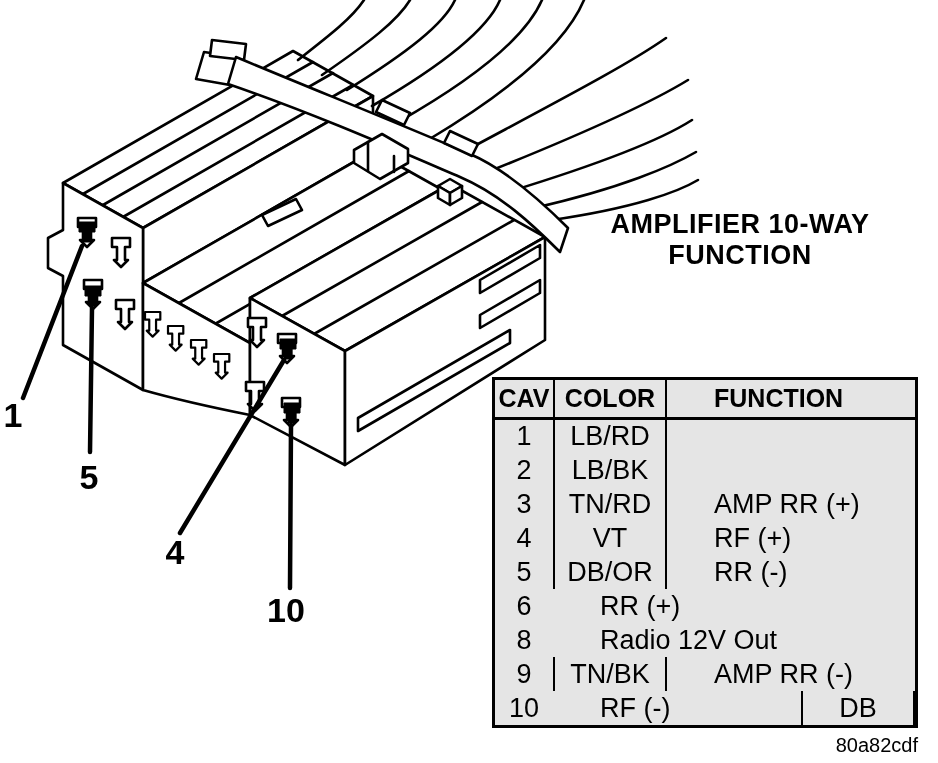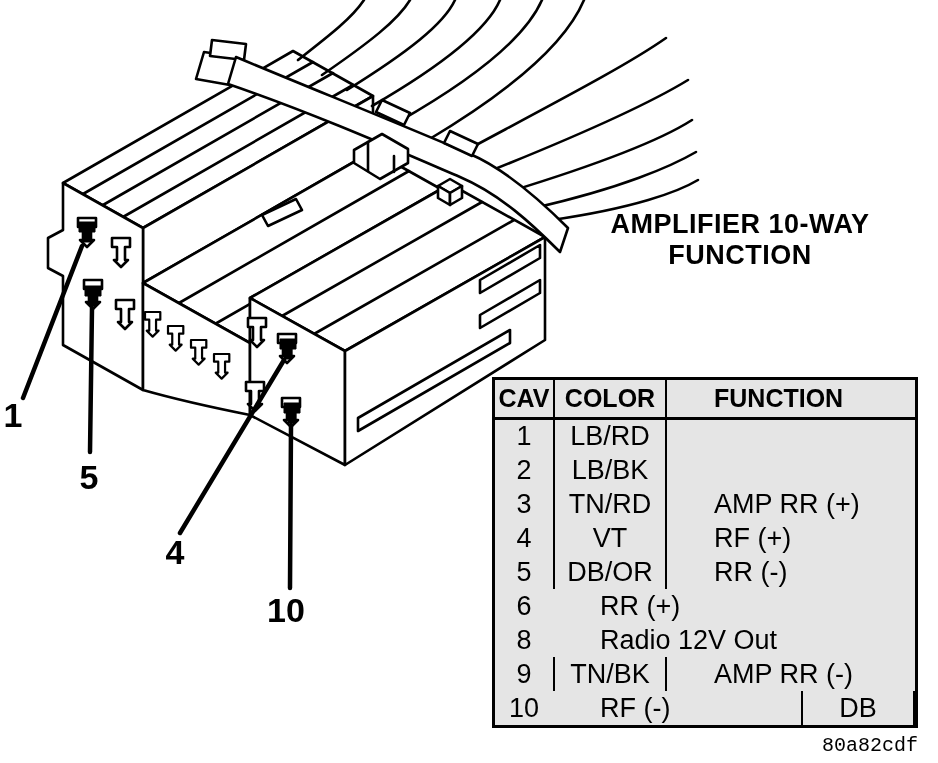--- a/index.html
+++ b/index.html
@@ -18,21 +18,21 @@
   .tbody{display:flex;flex-direction:column;flex:1;}
   .trow{display:flex;flex:1;}
   .tcell{display:flex;align-items:center;justify-content:center;white-space:nowrap;}
   .c-cav{width:58px;}
   .c-color{width:114px;border-left:2.5px solid #000;border-right:2.5px solid #000;}
   .c-fn{flex:1;justify-content:flex-start;padding-left:13px;margin-left:34px;}
   .th{font-weight:bold;font-size:25px;}
   .trow .tcell{font-size:27px;}
   
   .fig-code{position:absolute;left:718px;top:734px;width:200px;text-align:right;
-            font-size:20px;font-family:Liberation Mono, monospace;}
+            font-size:20px;font-family:Liberation Sans, sans-serif;}
   
   .ink{stroke:#000;fill:none;stroke-width:2.6;stroke-linecap:round;stroke-linejoin:round;}
   .solid{stroke:#000;fill:#fff;stroke-width:2.6;stroke-linejoin:round;}
   .dark{fill:#000;stroke:#000;stroke-width:1;}
   .leader{stroke:#000;fill:none;stroke-width:4.5;stroke-linecap:round;}
   .callout-num{font-family:"Liberation Sans",sans-serif;font-weight:bold;font-size:34px;
                fill:#000;text-anchor:middle;}
 </style>
 </head>
 <body>

